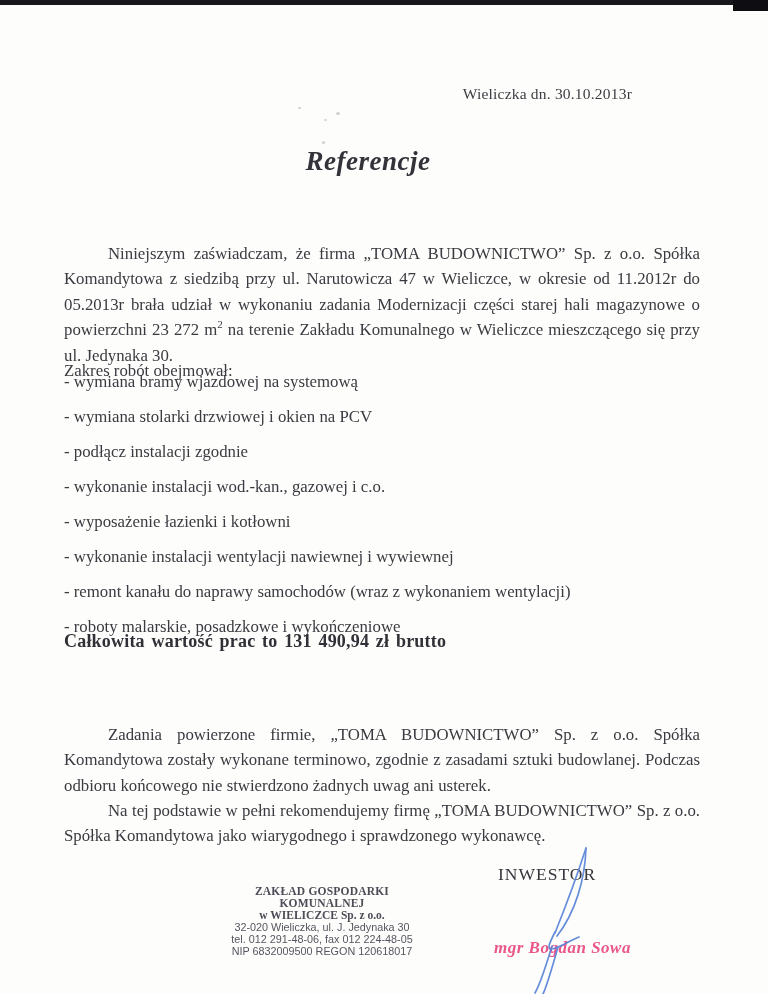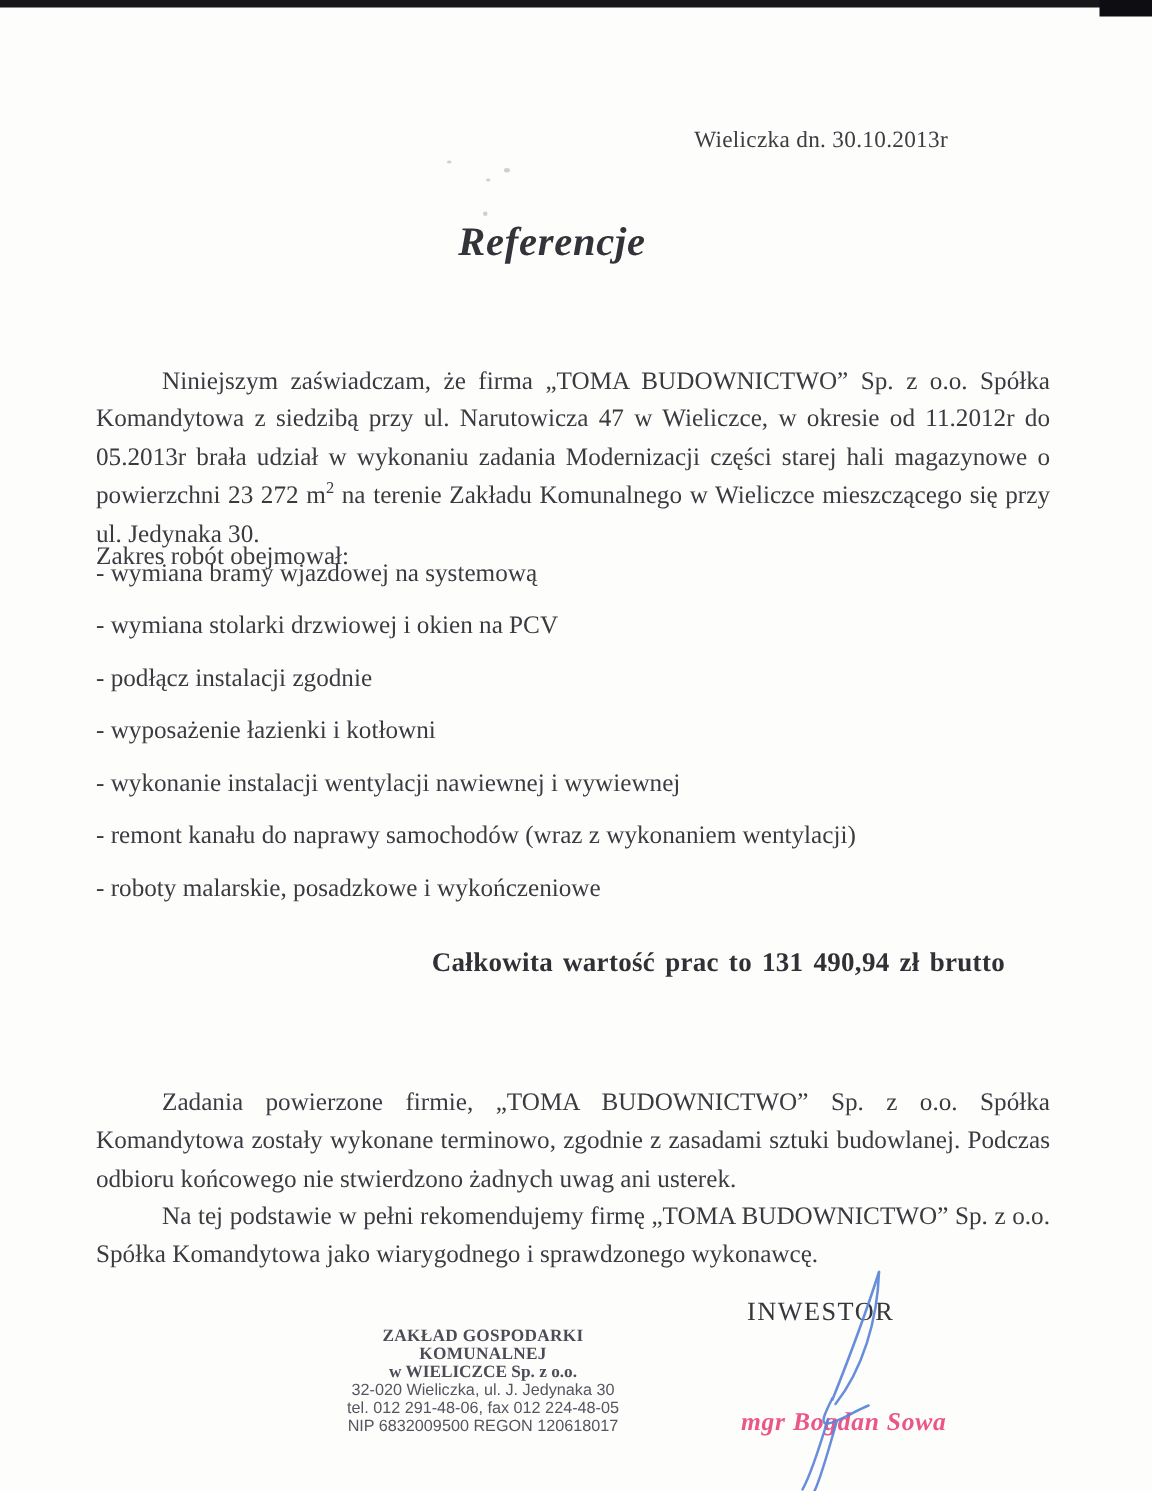--- a/index.html
+++ b/index.html
@@ -39,21 +39,21 @@
 
   .intro   { top:224px; }
   .scope-h { top:358px; }
   .scope-list { position:absolute; left:64px; top:371px; width:660px; }
   .scope-item {
     font-size:16.8px; line-height:22px; margin-bottom:13px;
     color:#3a3a40; white-space:nowrap;
   }
   .total-line {
     position:absolute; top:631px; left:64px; width:606px;
-    text-align:right; font-size:18px; font-weight:bold;
+    text-align:left; font-size:18px; font-weight:bold;
     color:#303036; word-spacing:2px; letter-spacing:.2px;
   }
   .closing1 { top:705px; }
   .closing2 { top:781px; }
 
   
   .company-stamp {
     position:absolute; left:228px; top:885px; width:188px;
     text-align:center; color:#4c4c56;
   }
@@ -104,20 +104,21 @@
   <div class="doc-title">Referencje</div>
 
   <p class="para indent intro"><span>Niniejszym zaświadczam, że firma „TOMA BUDOWNICTWO” Sp. z o.o. Spółka Komandytowa z siedzibą przy ul. Narutowicza 47 w Wieliczce, w okresie od 11.2012r do 05.2013r brała udział w wykonaniu zadania Modernizacji części starej hali magazynowe o powierzchni 23 272 m</span><sup>2</sup><span> na terenie Zakładu Komunalnego w Wieliczce mieszczącego się przy ul. Jedynaka 30.</span></p>
 
   <div class="para scope-h">Zakres robót obejmował:</div>
 
   <div class="scope-list">
     <div class="scope-item">- wymiana bramy wjazdowej na systemową</div>
     <div class="scope-item">- wymiana stolarki drzwiowej i okien na PCV</div>
     <div class="scope-item">- podłącz instalacji zgodnie</div>
+    <div class="scope-item">- wykonanie instalacji wod.-kan., gazowej i c.o.</div>
     <div class="scope-item">- wyposażenie łazienki i kotłowni</div>
     <div class="scope-item">- wykonanie instalacji wentylacji nawiewnej i wywiewnej</div>
     <div class="scope-item">- remont kanału do naprawy samochodów (wraz z wykonaniem wentylacji)</div>
     <div class="scope-item">- roboty malarskie, posadzkowe i wykończeniowe</div>
   </div>
 
   <div class="total-line">Całkowita wartość prac to 131 490,94 zł brutto</div>
 
   <p class="para indent closing1">Zadania powierzone firmie, „TOMA BUDOWNICTWO” Sp. z o.o. Spółka Komandytowa zostały wykonane terminowo, zgodnie z zasadami sztuki budowlanej. Podczas odbioru końcowego nie stwierdzono żadnych uwag ani usterek.</p>
   <p class="para indent closing2">Na tej podstawie w pełni rekomendujemy firmę „TOMA BUDOWNICTWO” Sp. z o.o. Spółka Komandytowa jako wiarygodnego i sprawdzonego wykonawcę.</p>

